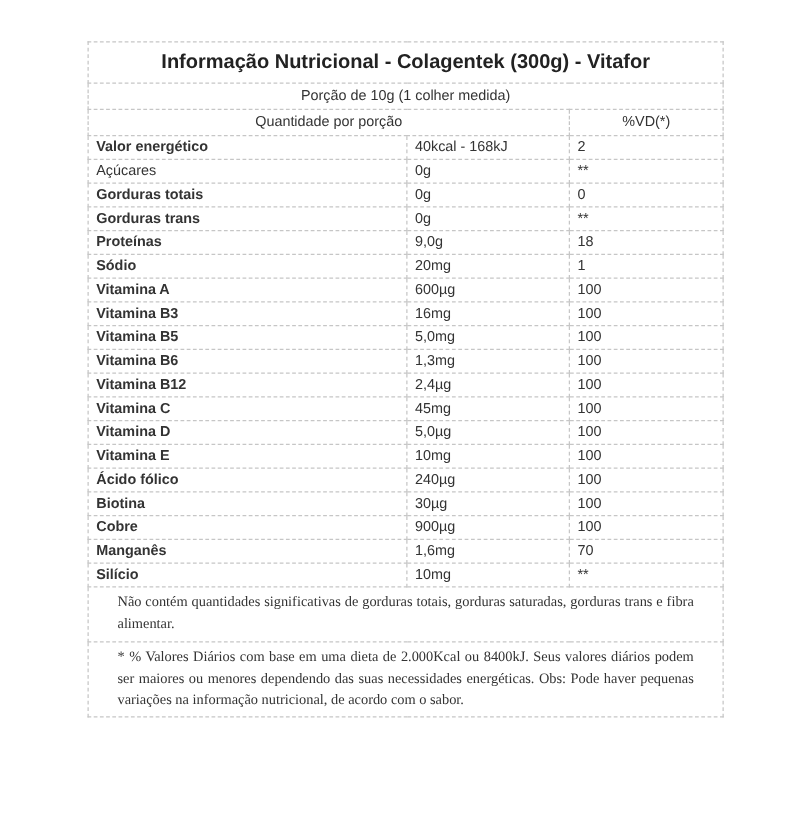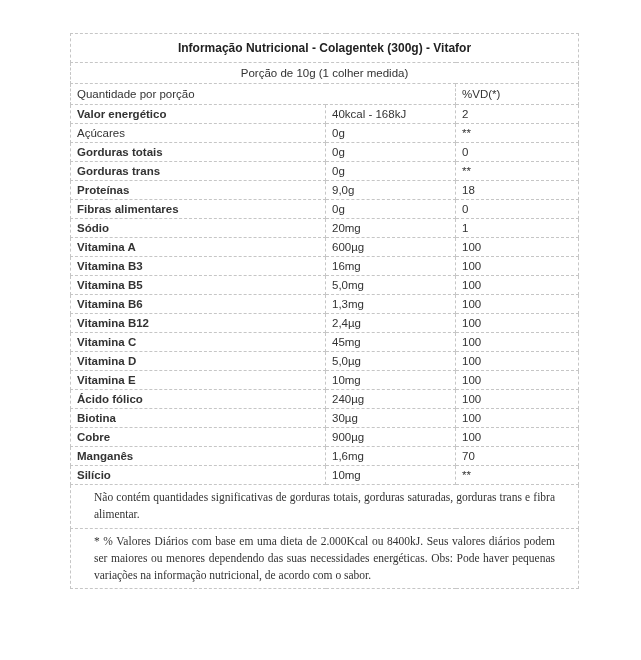--- a/index.html
+++ b/index.html
@@ -20,31 +20,32 @@
   }
   .nutrition-table td {
     border: 1px dashed #c6c6c6;
     padding: 3px 6px;
     overflow: hidden;
     white-space: nowrap;
   }
   tr.title-row td {
     font-weight: bold;
     text-align: center;
-    font-size: 12px;
+    font-size: 16px;
     color: #222222;
     padding: 7px 6px;
     white-space: normal;
   }
   tr.portion-row td {
     text-align: center;
     padding: 4px 6px;
     margin-top: 20px;
   }
   tr.colheader-row td {
+    text-align: center;
     padding: 4px 6px;
   }
   td.name-cell {
     text-align: left;
     font-weight: bold;
     margin-left: 48px;
   }
   td.name-cell .bold-part.regular { font-weight: normal; }
   td.name-cell .suffix-part { font-weight: normal; }
   td.qty-cell, td.vd-cell {
@@ -116,27 +117,20 @@
   </tr>
 
   <tr class="nutrient-row">
     <td class="name-cell">
       <span class="bold-part">Proteínas</span><span class="suffix-part"></span>
     </td>
     <td class="qty-cell">9,0g</td>
     <td class="vd-cell">18</td>
   </tr>
 
-  <tr class="nutrient-row">
-    <td class="name-cell">
-      <span class="bold-part">Fibras alimentares</span><span class="suffix-part"></span>
-    </td>
-    <td class="qty-cell">0g</td>
-    <td class="vd-cell">0</td>
-  </tr>
 
   <tr class="nutrient-row">
     <td class="name-cell">
       <span class="bold-part">Sódio</span><span class="suffix-part"></span>
     </td>
     <td class="qty-cell">20mg</td>
     <td class="vd-cell">1</td>
   </tr>
 
   <tr class="nutrient-row">

